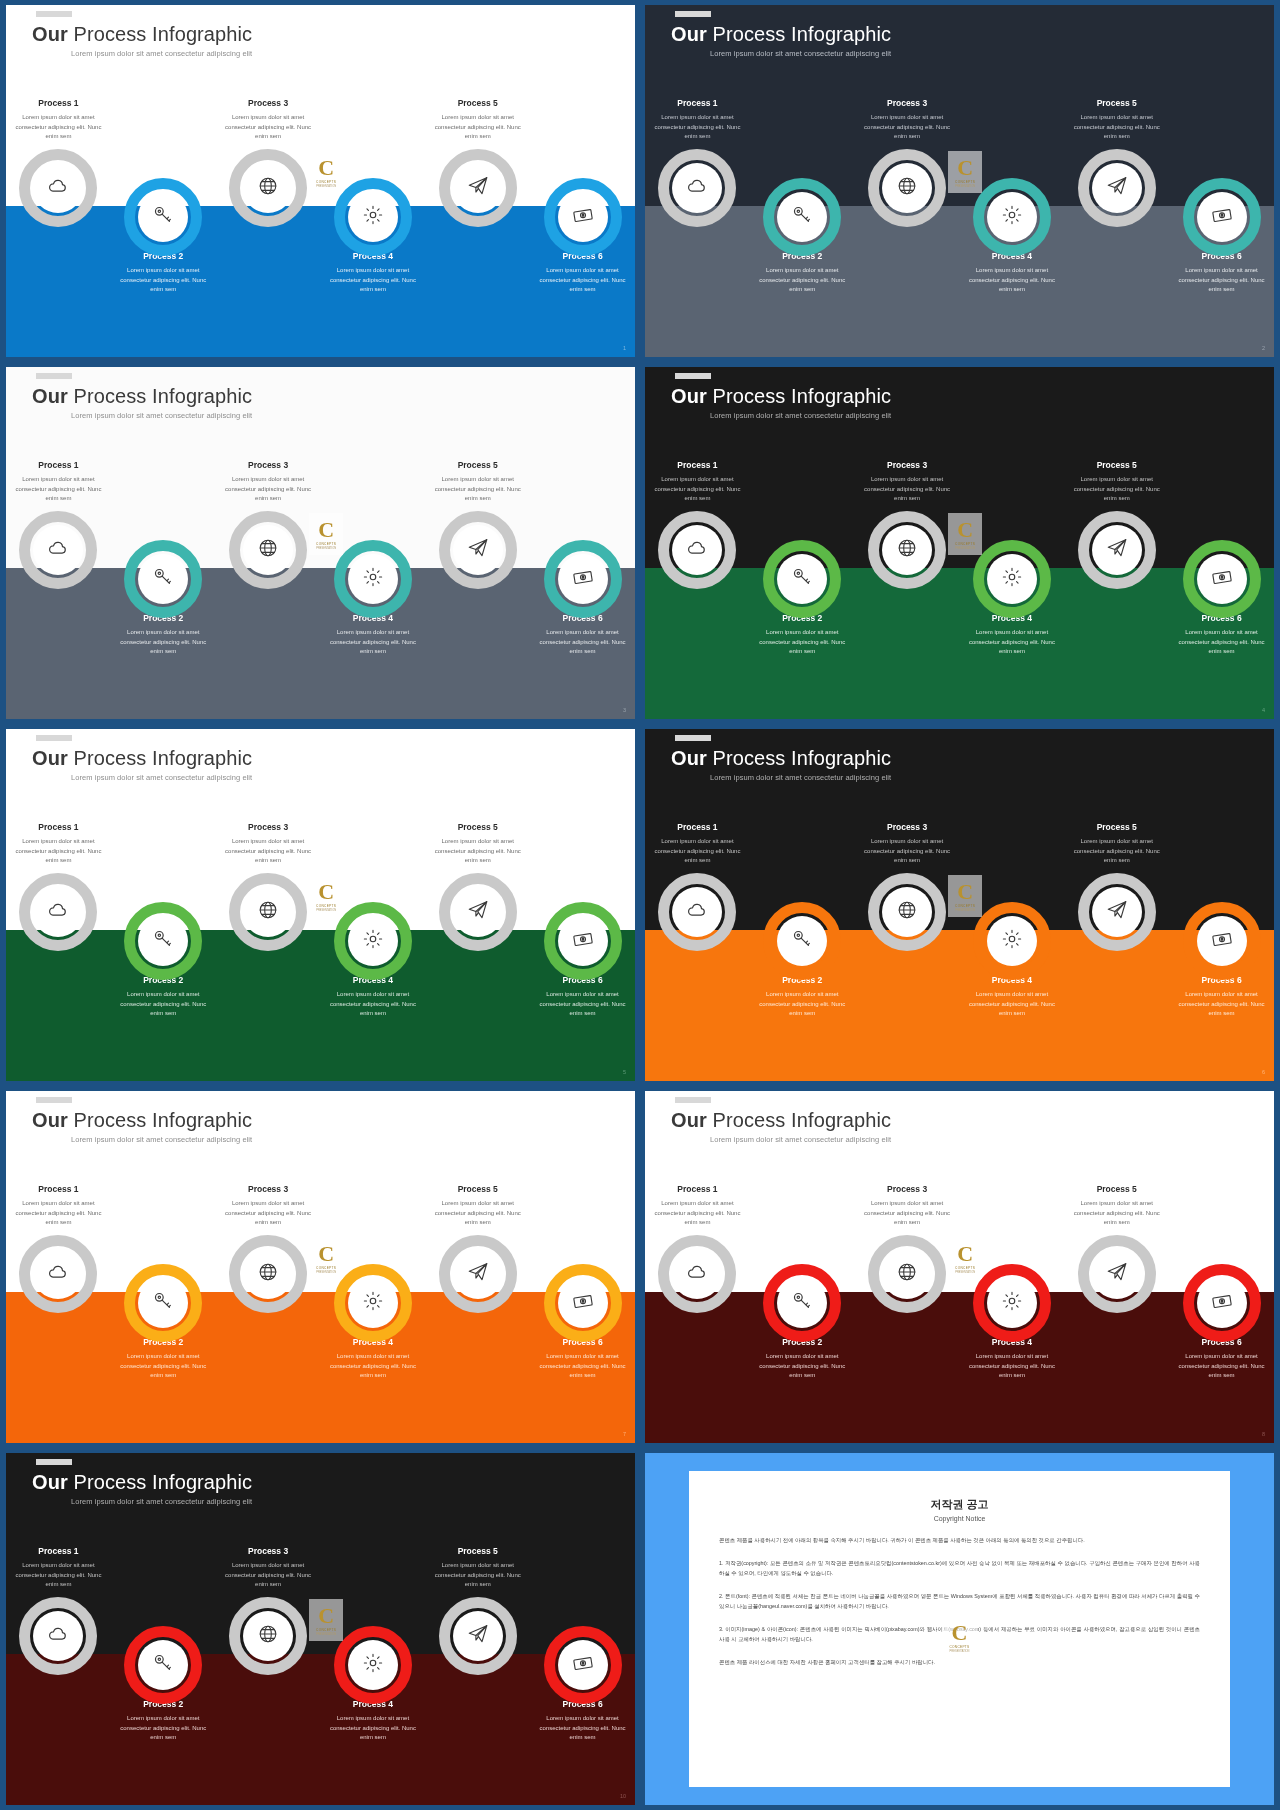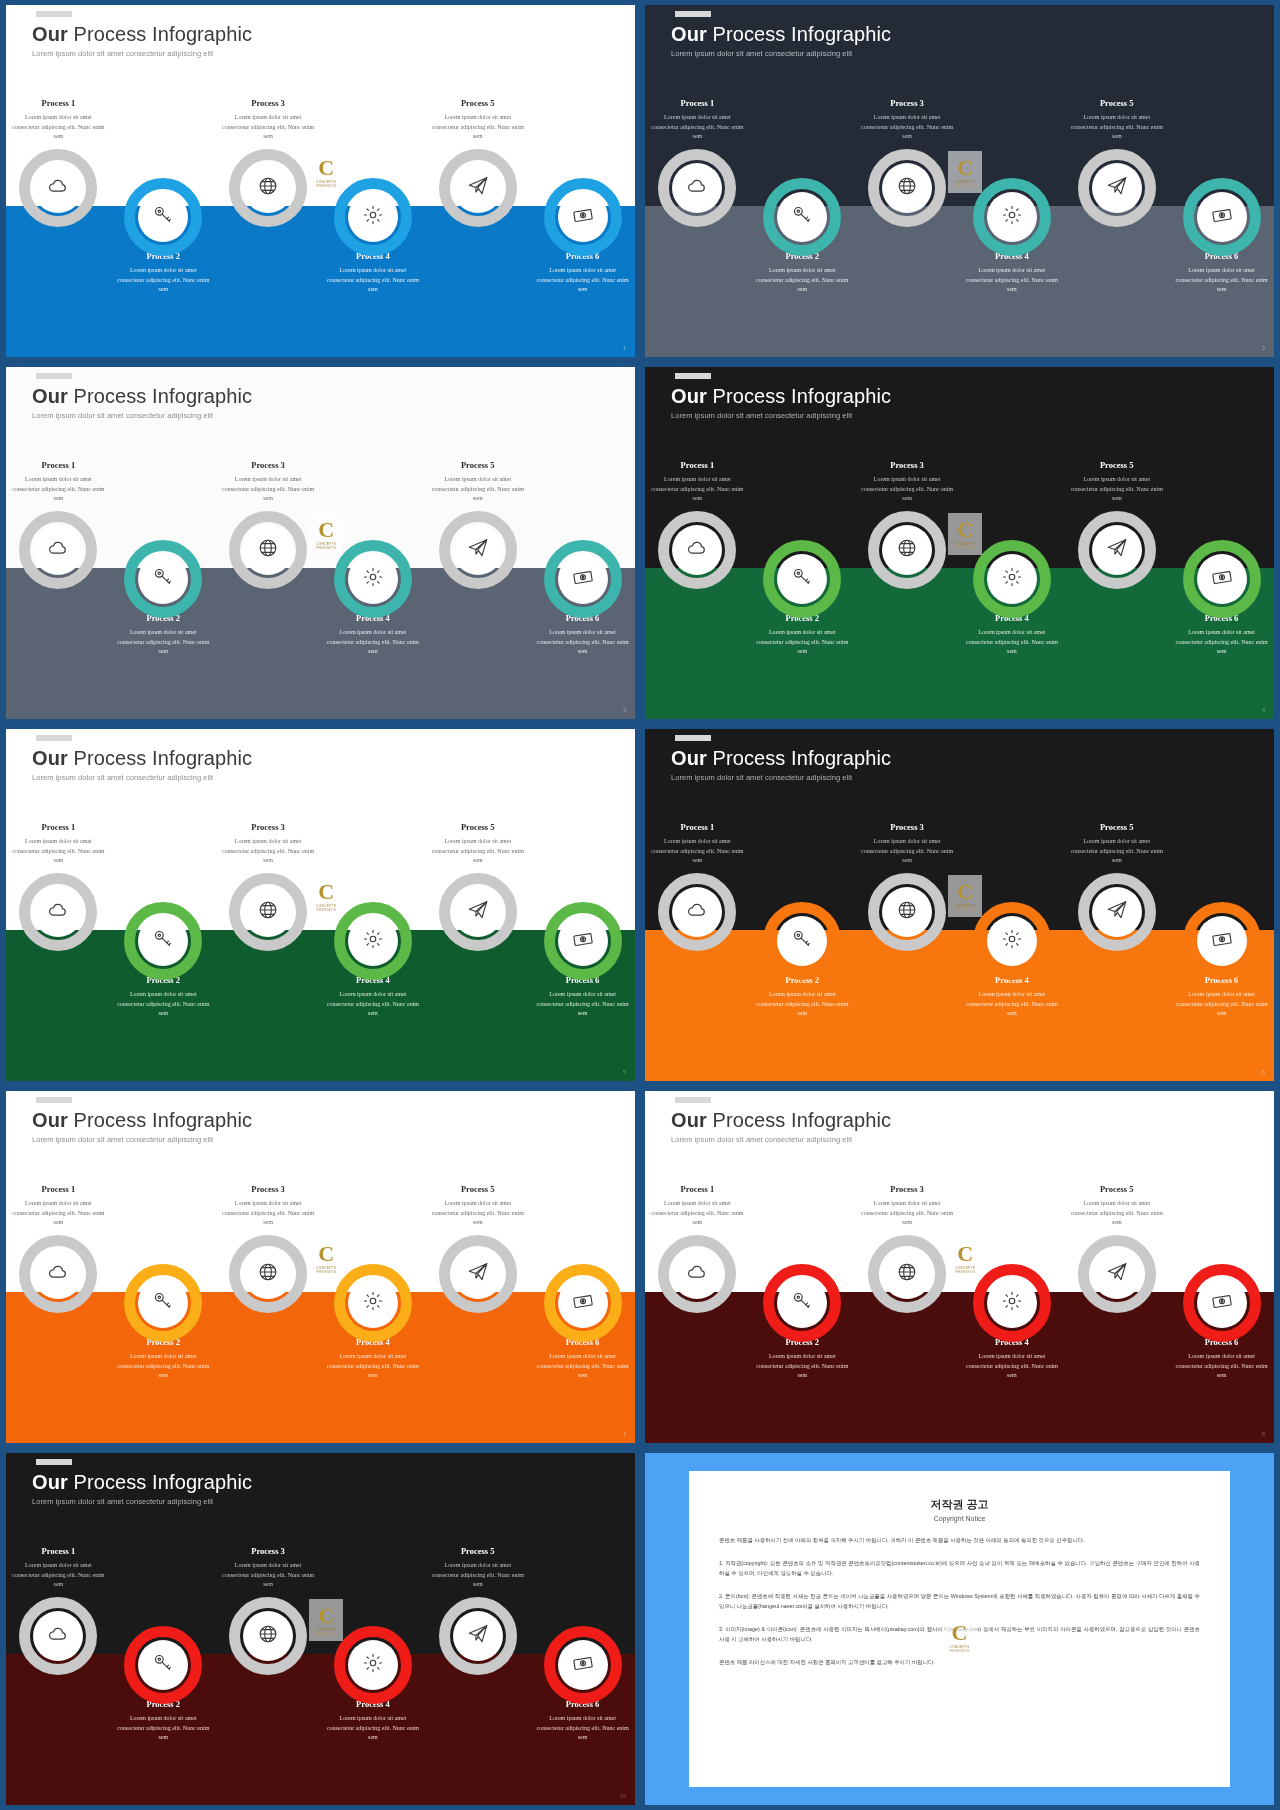--- a/index.html
+++ b/index.html
@@ -37,29 +37,28 @@
     left: 30px; top: 6px;
     width: 36px; height: 6px;
     background: #d8d8d8;
     z-index: 6;
   }
   
   .hdr { position: absolute; left: 26px; top: 18px; z-index: 5; }
   .hdr-title { font-size: 20px; letter-spacing: .1px; white-space: nowrap; }
   .hdr-title .b { font-weight: 700; }
   .hdr-title .n { font-weight: 400; }
-  .hdr-sub { font-size: 7.5px; margin-top: 3px; letter-spacing: .05px; white-space: nowrap; }
+  .hdr-sub { font-size: 7.5px; margin-top: 3px; letter-spacing: .05px; white-space: nowrap; text-align: right; }
   
   .proc-wrap {
     position: absolute; left: 0; right: 0; top: 0; bottom: 0; z-index: 4;
   }
   .top-labels, .bottom-labels {
     position: absolute; left: 0; right: 0;
     display: flex;
-    font-family: Liberation Serif, serif;
   }
   .top-labels { top: 26.5%; }
   .bottom-labels { top: 70%; }
   .lab-col { flex: 1 1 0; text-align: center; padding: 0 6px; }
   .lab-col.spacer { visibility: hidden; }
   .lab-title { font-size: 8.5px; font-weight: 700; white-space: nowrap; }
   .lab-body { font-size: 6px; line-height: 1.55; margin-top: 5px; }
   
   .arcs {
     position: absolute; left: 0; right: 0;

